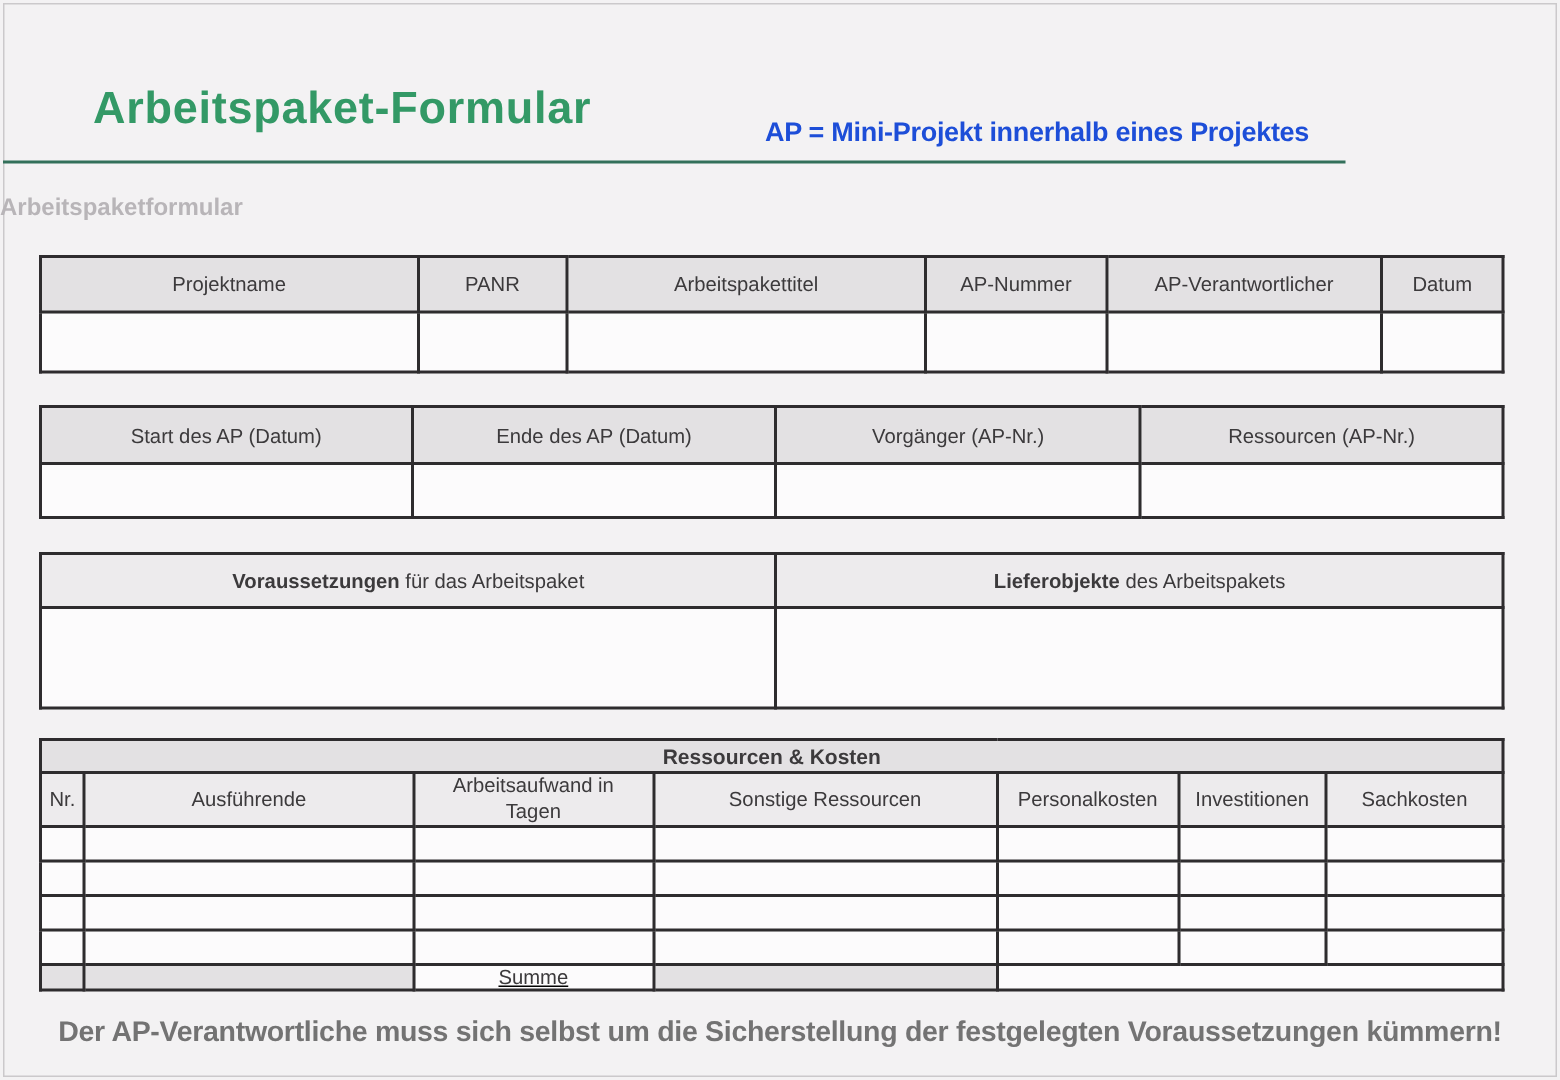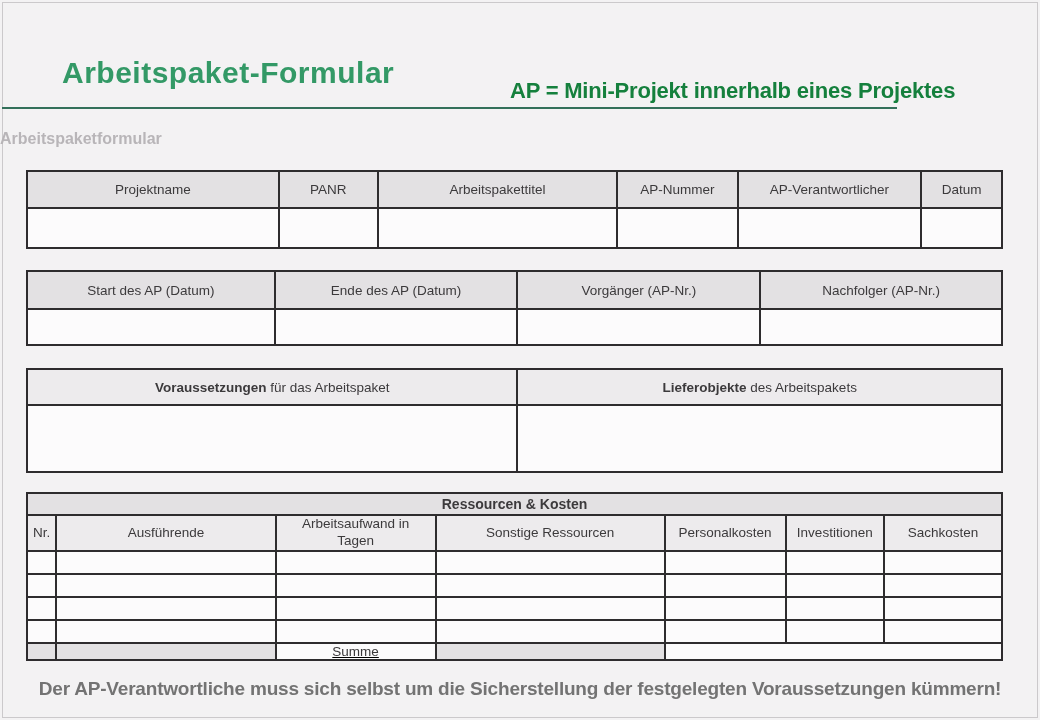--- a/index.html
+++ b/index.html
@@ -21,23 +21,23 @@
     left: 62px; top: 56px;
     font-size: 30px;
     font-weight: bold;
     color: #339966;
     letter-spacing: 0.5px;
   }
   .subtitle-right {
     position: absolute;
     left: 510px; top: 78px;
     width: 500px;
-    font-size: 22px;
-    font-weight: bold;
-    color: #15803d;
+    font-size: 18px;
+    font-weight: bold;
+    color: #1d4ed8;
     letter-spacing: -0.2px;
     white-space: nowrap;
   }
   .green-rule {
     position: absolute;
     left: 2px; top: 107px;
     width: 895px; height: 2px;
     background: #33705a;
   }
   .watermark-heading {
@@ -144,21 +144,21 @@
       <col style="width:25.4%">
         <col style="width:24.9%">
         <col style="width:24.9%">
         <col style="width:24.8%">
     </colgroup>
     <tbody>
         <tr class="head-row">
       <th class="hdr">Start des AP (Datum)</th>
       <th class="hdr">Ende des AP (Datum)</th>
       <th class="hdr">Vorgänger (AP-Nr.)</th>
-      <th class="hdr">Nachfolger (AP-Nr.)</th>
+      <th class="hdr">Ressourcen (AP-Nr.)</th>
     </tr>
     <tr class="data-row">
       <td></td>
       <td></td>
       <td></td>
       <td></td>
     </tr>
   </tbody>
     </table>
 </div>

